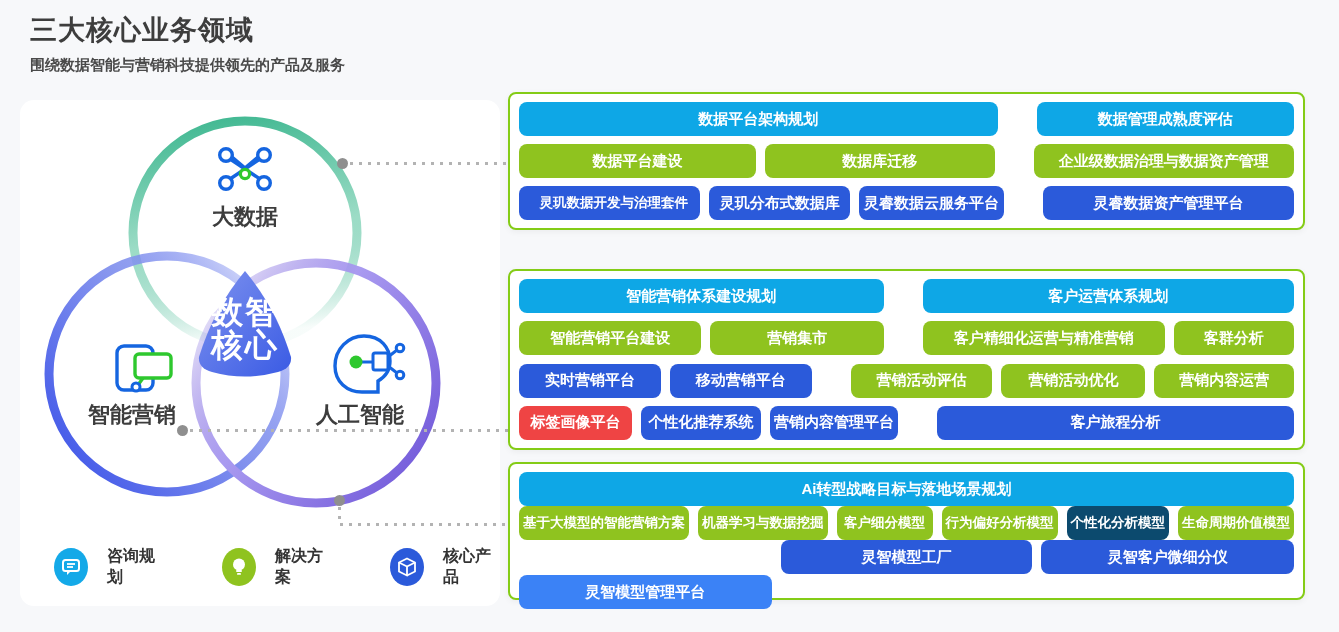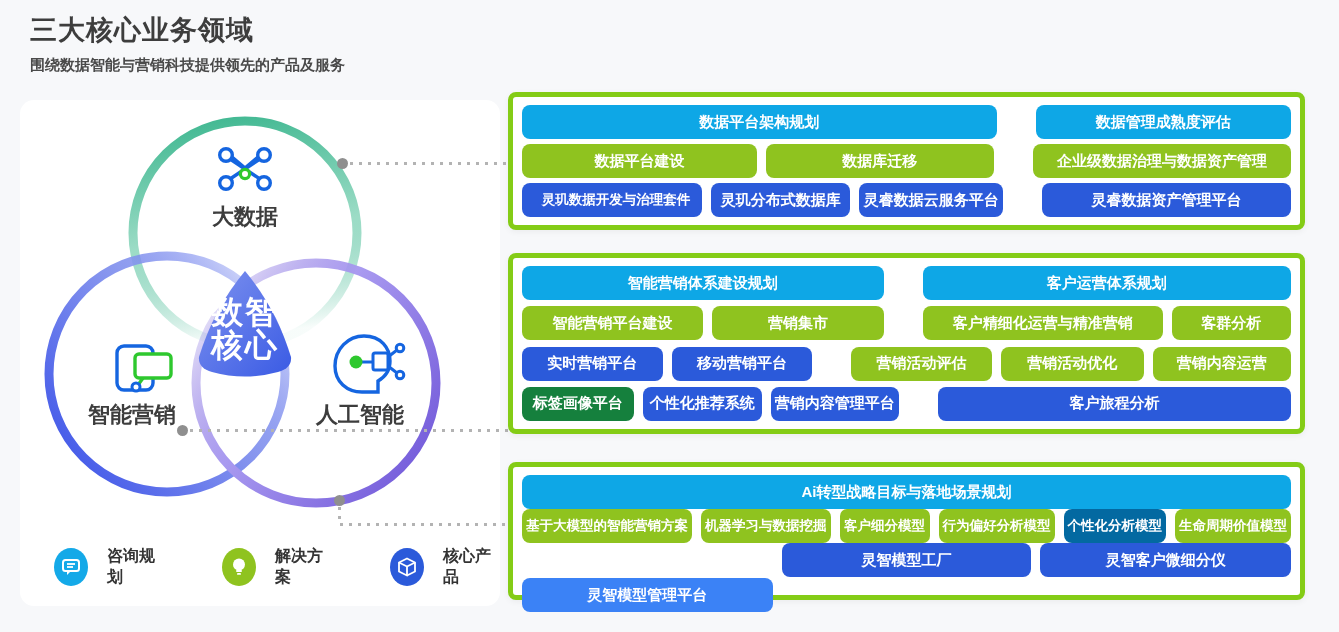--- a/index.html
+++ b/index.html
@@ -29,25 +29,25 @@
   .legend-item{display:flex;align-items:center;gap:19px;}
   .legend-dot{width:38px;height:38px;border-radius:50%;display:flex;align-items:center;justify-content:center;}
   .legend-label{font-size:16px;font-weight:800;color:#333333;}
   
   .dot{position:absolute;width:11px;height:11px;border-radius:50%;background:#8f8f8f;}
   .dash-h{position:absolute;height:3px;
     background-image:repeating-linear-gradient(90deg,#b3b3b3 0 3px,transparent 3px 9px);}
   .dash-v{position:absolute;width:3px;
     background-image:repeating-linear-gradient(180deg,#b3b3b3 0 3px,transparent 3px 9px);}
   
-  .panel{position:absolute;left:508px;width:797px;background:#ffffff;border:5px solid #84cc16;
+  .panel{position:absolute;left:508px;width:797px;background:#ffffff;border:2px solid #84cc16;
     border-radius:8px;box-shadow:0 2px 6px rgba(0,0,0,0.05);box-sizing:border-box;
     padding:8px 9px;display:flex;flex-direction:column;justify-content:space-between;}
   .panel-bigdata{top:92px;height:138px;}
-  .panel-marketing{top:253px;height:181px;}
+  .panel-marketing{top:269px;height:181px;}
   .panel-ai{top:462px;height:138px;}
   .prow{display:flex;gap:9px;}
   .tag{height:34px;border-radius:8px;color:#ffffff;font-weight:700;font-size:15px;
     display:flex;align-items:center;justify-content:center;white-space:nowrap;
     padding:0 4px;box-sizing:border-box;cursor:pointer;}
   .tag.small{font-size:13.5px;}
   .tag.gapL{margin-left:30px;}
 </style>
 </head>
 <body>
@@ -200,36 +200,36 @@
         <div class="tag" style="background: rgb(143, 195, 31); flex: 118 1 0px;">客群分析</div>
       </div>
       <div class="prow">
         <div class="tag" style="background: rgb(43, 90, 218); flex: 120 1 0px;">实时营销平台</div>
         <div class="tag" style="background: rgb(43, 90, 218); flex: 120 1 0px;">移动营销平台</div>
         <div class="tag gapL" style="background: rgb(143, 195, 31); flex: 120 1 0px;">营销活动评估</div>
         <div class="tag" style="background: rgb(143, 195, 31); flex: 122 1 0px;">营销活动优化</div>
         <div class="tag" style="background: rgb(143, 195, 31); flex: 118 1 0px;">营销内容运营</div>
       </div>
       <div class="prow">
-        <div class="tag" style="background: #15803d; flex: 112 1 0px;">标签画像平台</div>
+        <div class="tag" style="background: #ef4444; flex: 112 1 0px;">标签画像平台</div>
         <div class="tag" style="background: rgb(43, 90, 218); flex: 120 1 0px;">个性化推荐系统</div>
         <div class="tag" style="background: rgb(43, 90, 218); flex: 121 1 0px;">营销内容管理平台</div>
         <div class="tag gapL" style="background: rgb(43, 90, 218); flex: 373 1 0px;">客户旅程分析</div>
       </div>
     </div>
     <div class="panel panel-ai">
       <div class="prow">
         <div class="tag" style="background: rgb(14, 167, 230); flex: 780 1 0px;">Ai转型战略目标与落地场景规划</div>
       </div>
       <div class="prow">
         <div class="tag small" style="background: rgb(143, 195, 31); flex: 186 1 0px;">基于大模型的智能营销方案</div>
         <div class="tag small" style="background: rgb(143, 195, 31); flex: 144 1 0px;">机器学习与数据挖掘</div>
-        <div class="tag small" style="background: rgb(143, 195, 31); flex: 104 1 0px; border-radius: 7px;">客户细分模型</div>
+        <div class="tag small" style="background: rgb(143, 195, 31); flex: 104 1 0px;">客户细分模型</div>
         <div class="tag small" style="background: rgb(143, 195, 31); flex: 105 1 0px;">行为偏好分析模型</div>
-        <div class="tag small" style="background: #0369a1; flex: 107 1 0px;">个性化分析模型</div>
+        <div class="tag small" style="background: #0c4a6e; flex: 107 1 0px;">个性化分析模型</div>
         <div class="tag small" style="background: rgb(143, 195, 31); flex: 106 1 0px;">生命周期价值模型</div>
       </div>
       <div class="prow">
         <div class="tag" style="background: #3b82f6; flex: 252 1 0px; margin-top: 35px;">灵智模型管理平台</div>
         <div class="tag" style="background: rgb(43, 90, 218); flex: 251 1 0px;">灵智模型工厂</div>
         <div class="tag" style="background: rgb(43, 90, 218); flex: 252 1 0px;">灵智客户微细分仪</div>
       </div>
     </div>
   </div>
 

